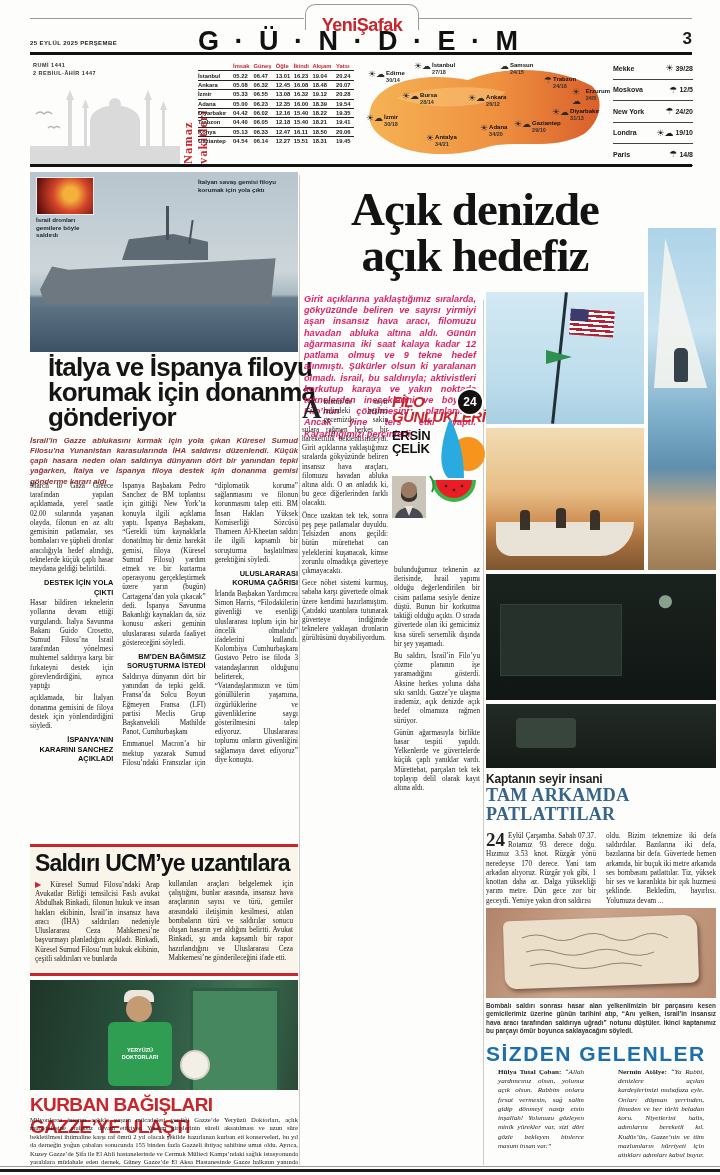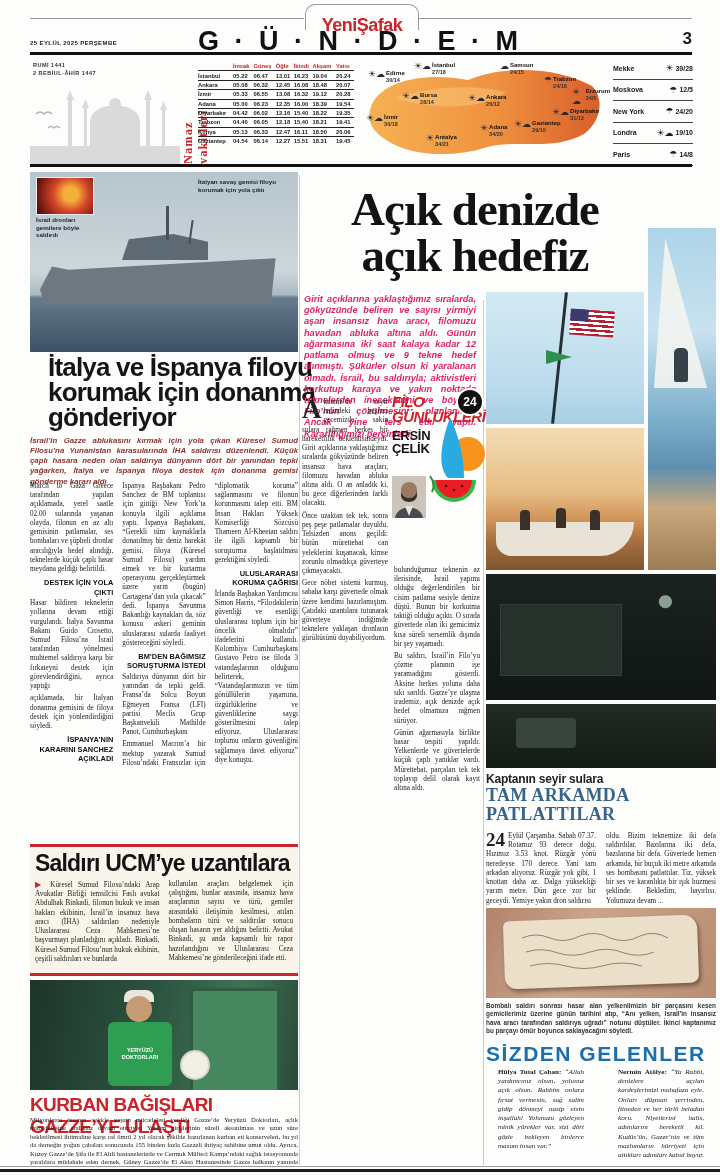--- a/index.html
+++ b/index.html
@@ -516,21 +516,21 @@
     <div class="deck-fig" style="left:104px;bottom:40px;"></div>
   </div>
 
   <div class="ph dark1">
     <div class="cab"></div>
   </div>
   <div class="ph dark2">
     <div class="glow"></div>
   </div>
 
-  <div class="cap-kicker">Kaptanın seyir sulara</div>
+  <div class="cap-kicker">Kaptanın seyir insani</div>
   <div class="cap-head">TAM ARKAMDA PATLATTILAR</div>
   <div class="cap-body bodytext">
     <p><span class="dropnum">24</span><span>Eylül Çarşamba. Sabah 07.37. Rotamız 93 derece doğu. Hızımız 3.53 knot. Rüzgâr yönü neredeyse 170 derece. Yani tam arkadan alıyoruz. Rüzgâr yok gibi, 1 knottan daha az. Dalga yüksekliği yarım metre. Dün gece zor bir geceydi. Yemiye yakın dron saldırısı</span></p>
     <p>oldu. Bizim teknemize iki defa saldırdılar. Bazılarına iki defa, bazılarına bir defa. Güvertede hemen arkamda, bir buçuk iki metre arkamda ses bombasını patlattılar. Tiz, yüksek bir ses ve karanlıkta bir ışık huzmesi şeklinde. Bekledim, hayırlısı. Yolumuza devam ...</p>
   </div>
 
   <div class="ph note-photo">
     <div class="note-cloth"></div>
     <svg style="position:absolute;left:30px;top:20px;" width="170" height="50" viewBox="0 0 170 50">
       <g stroke="#7b6a55" stroke-width="1" fill="none" opacity="0.8">

